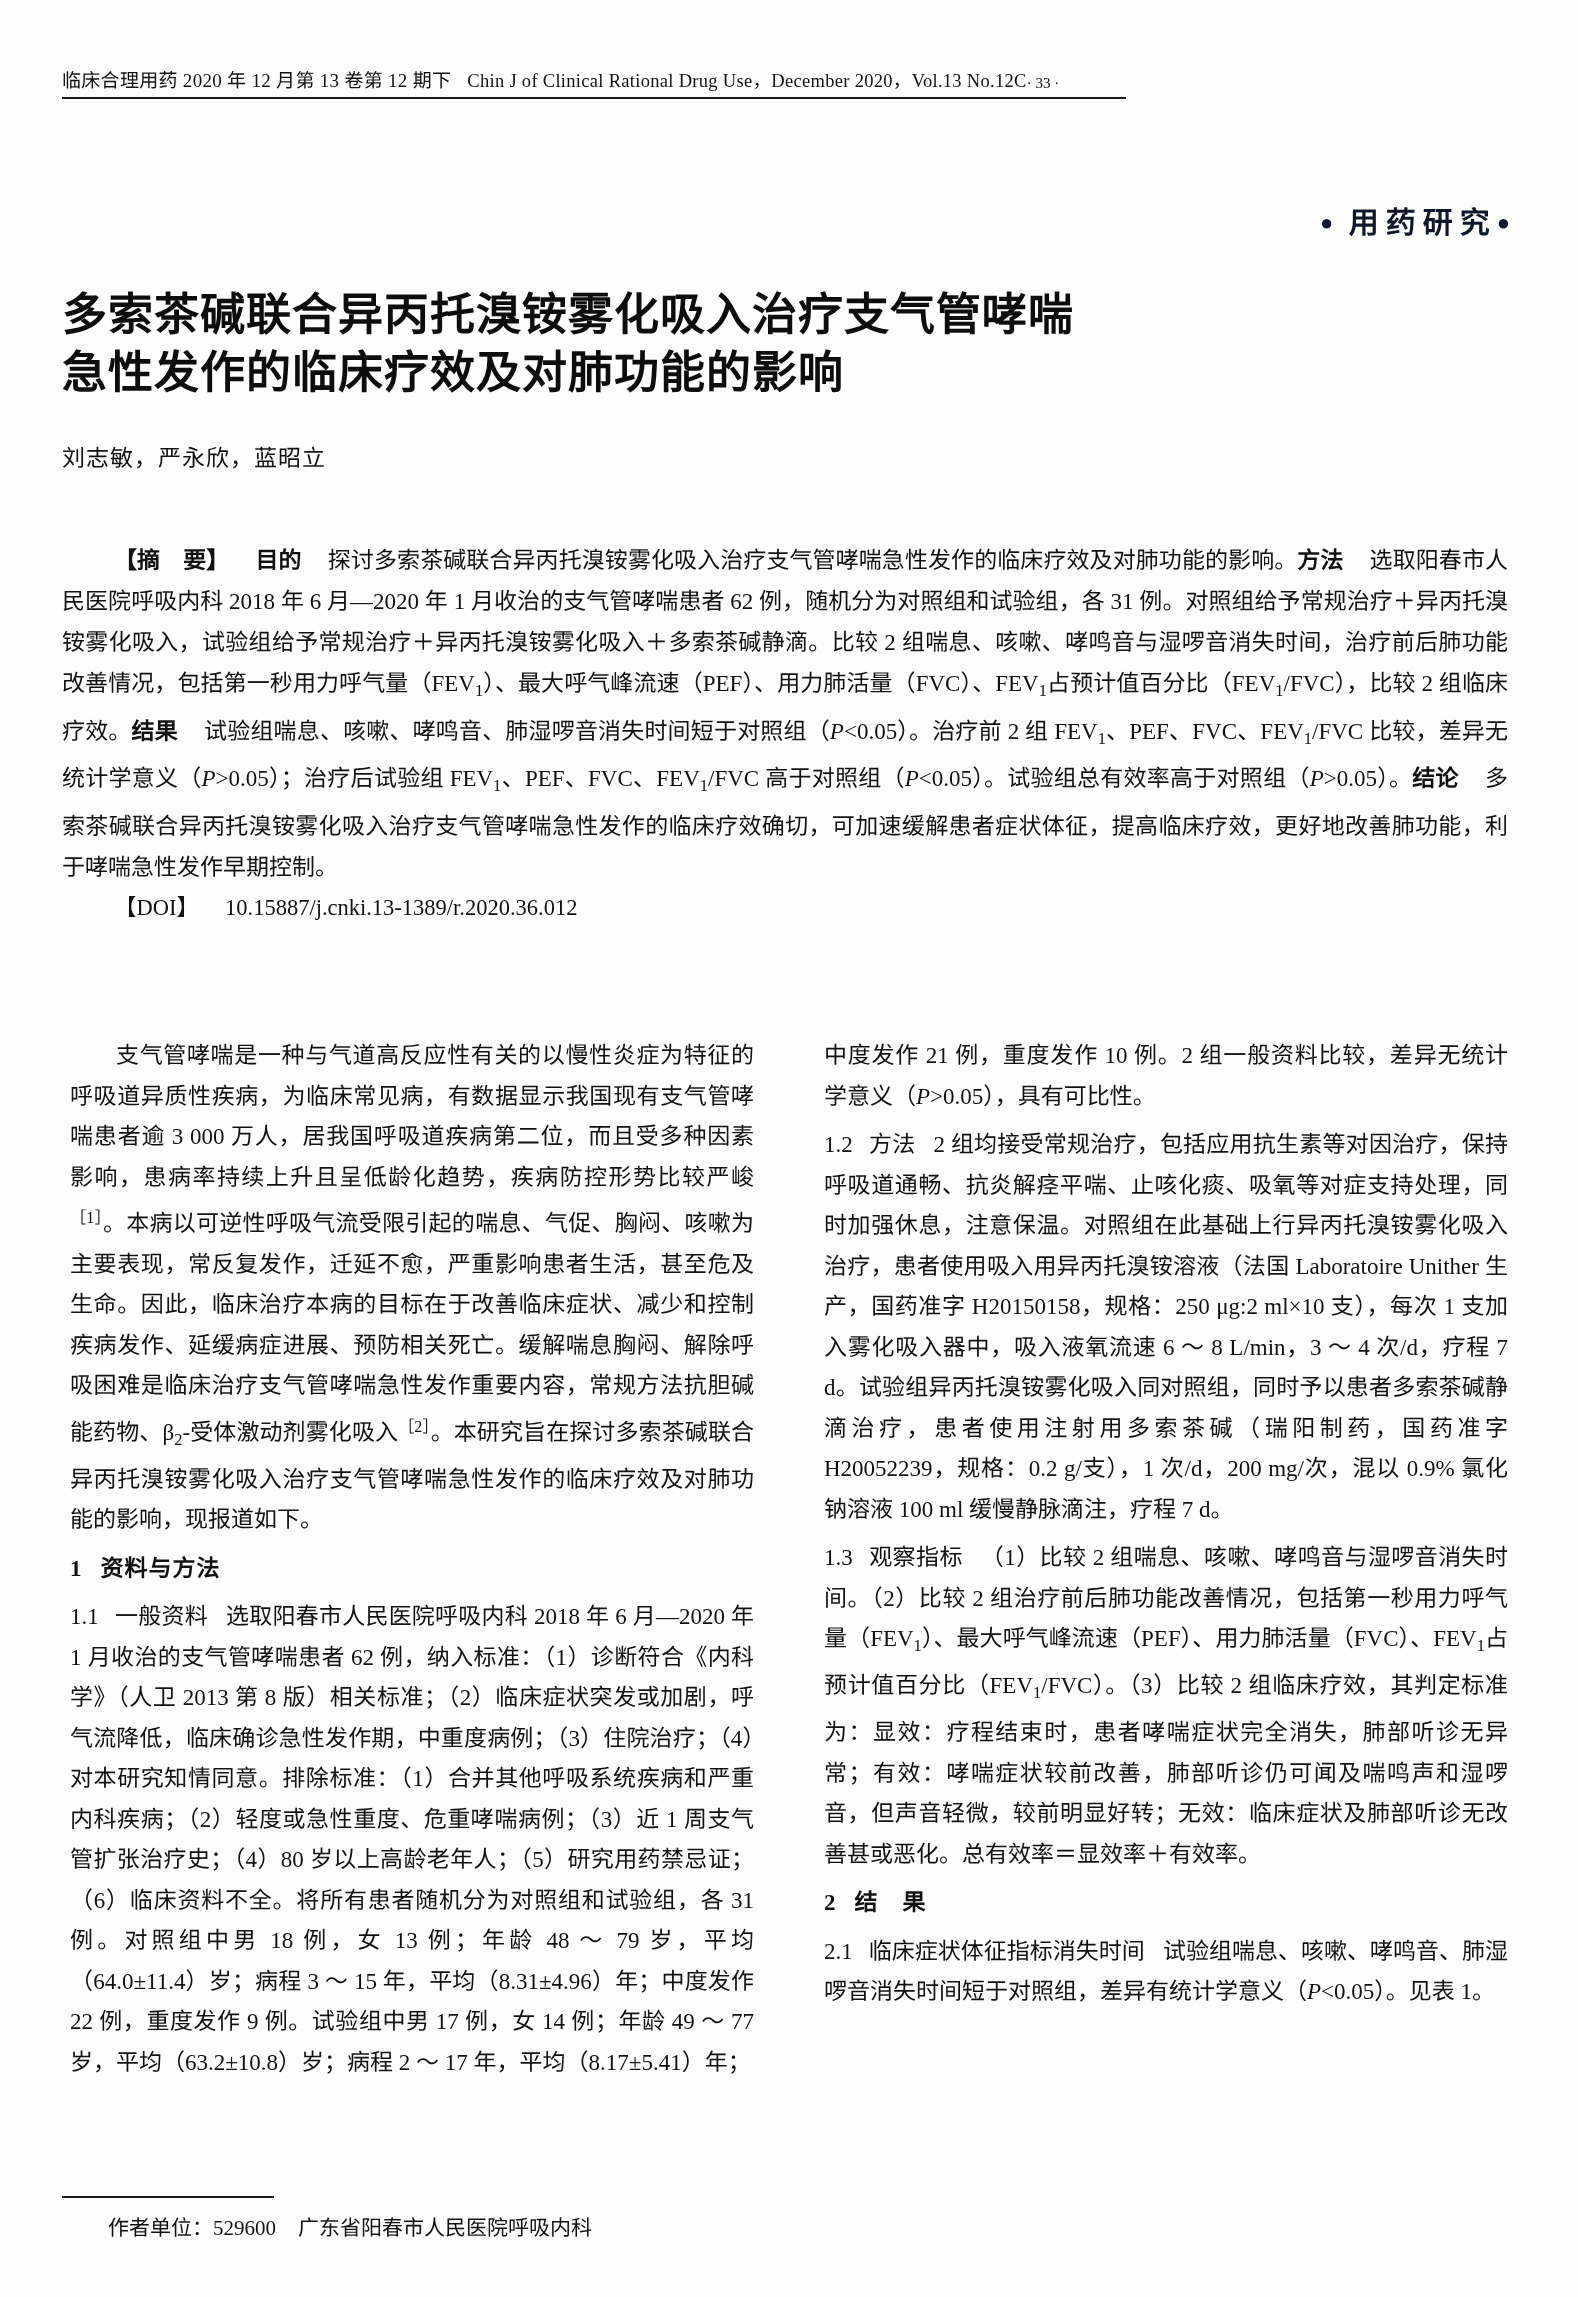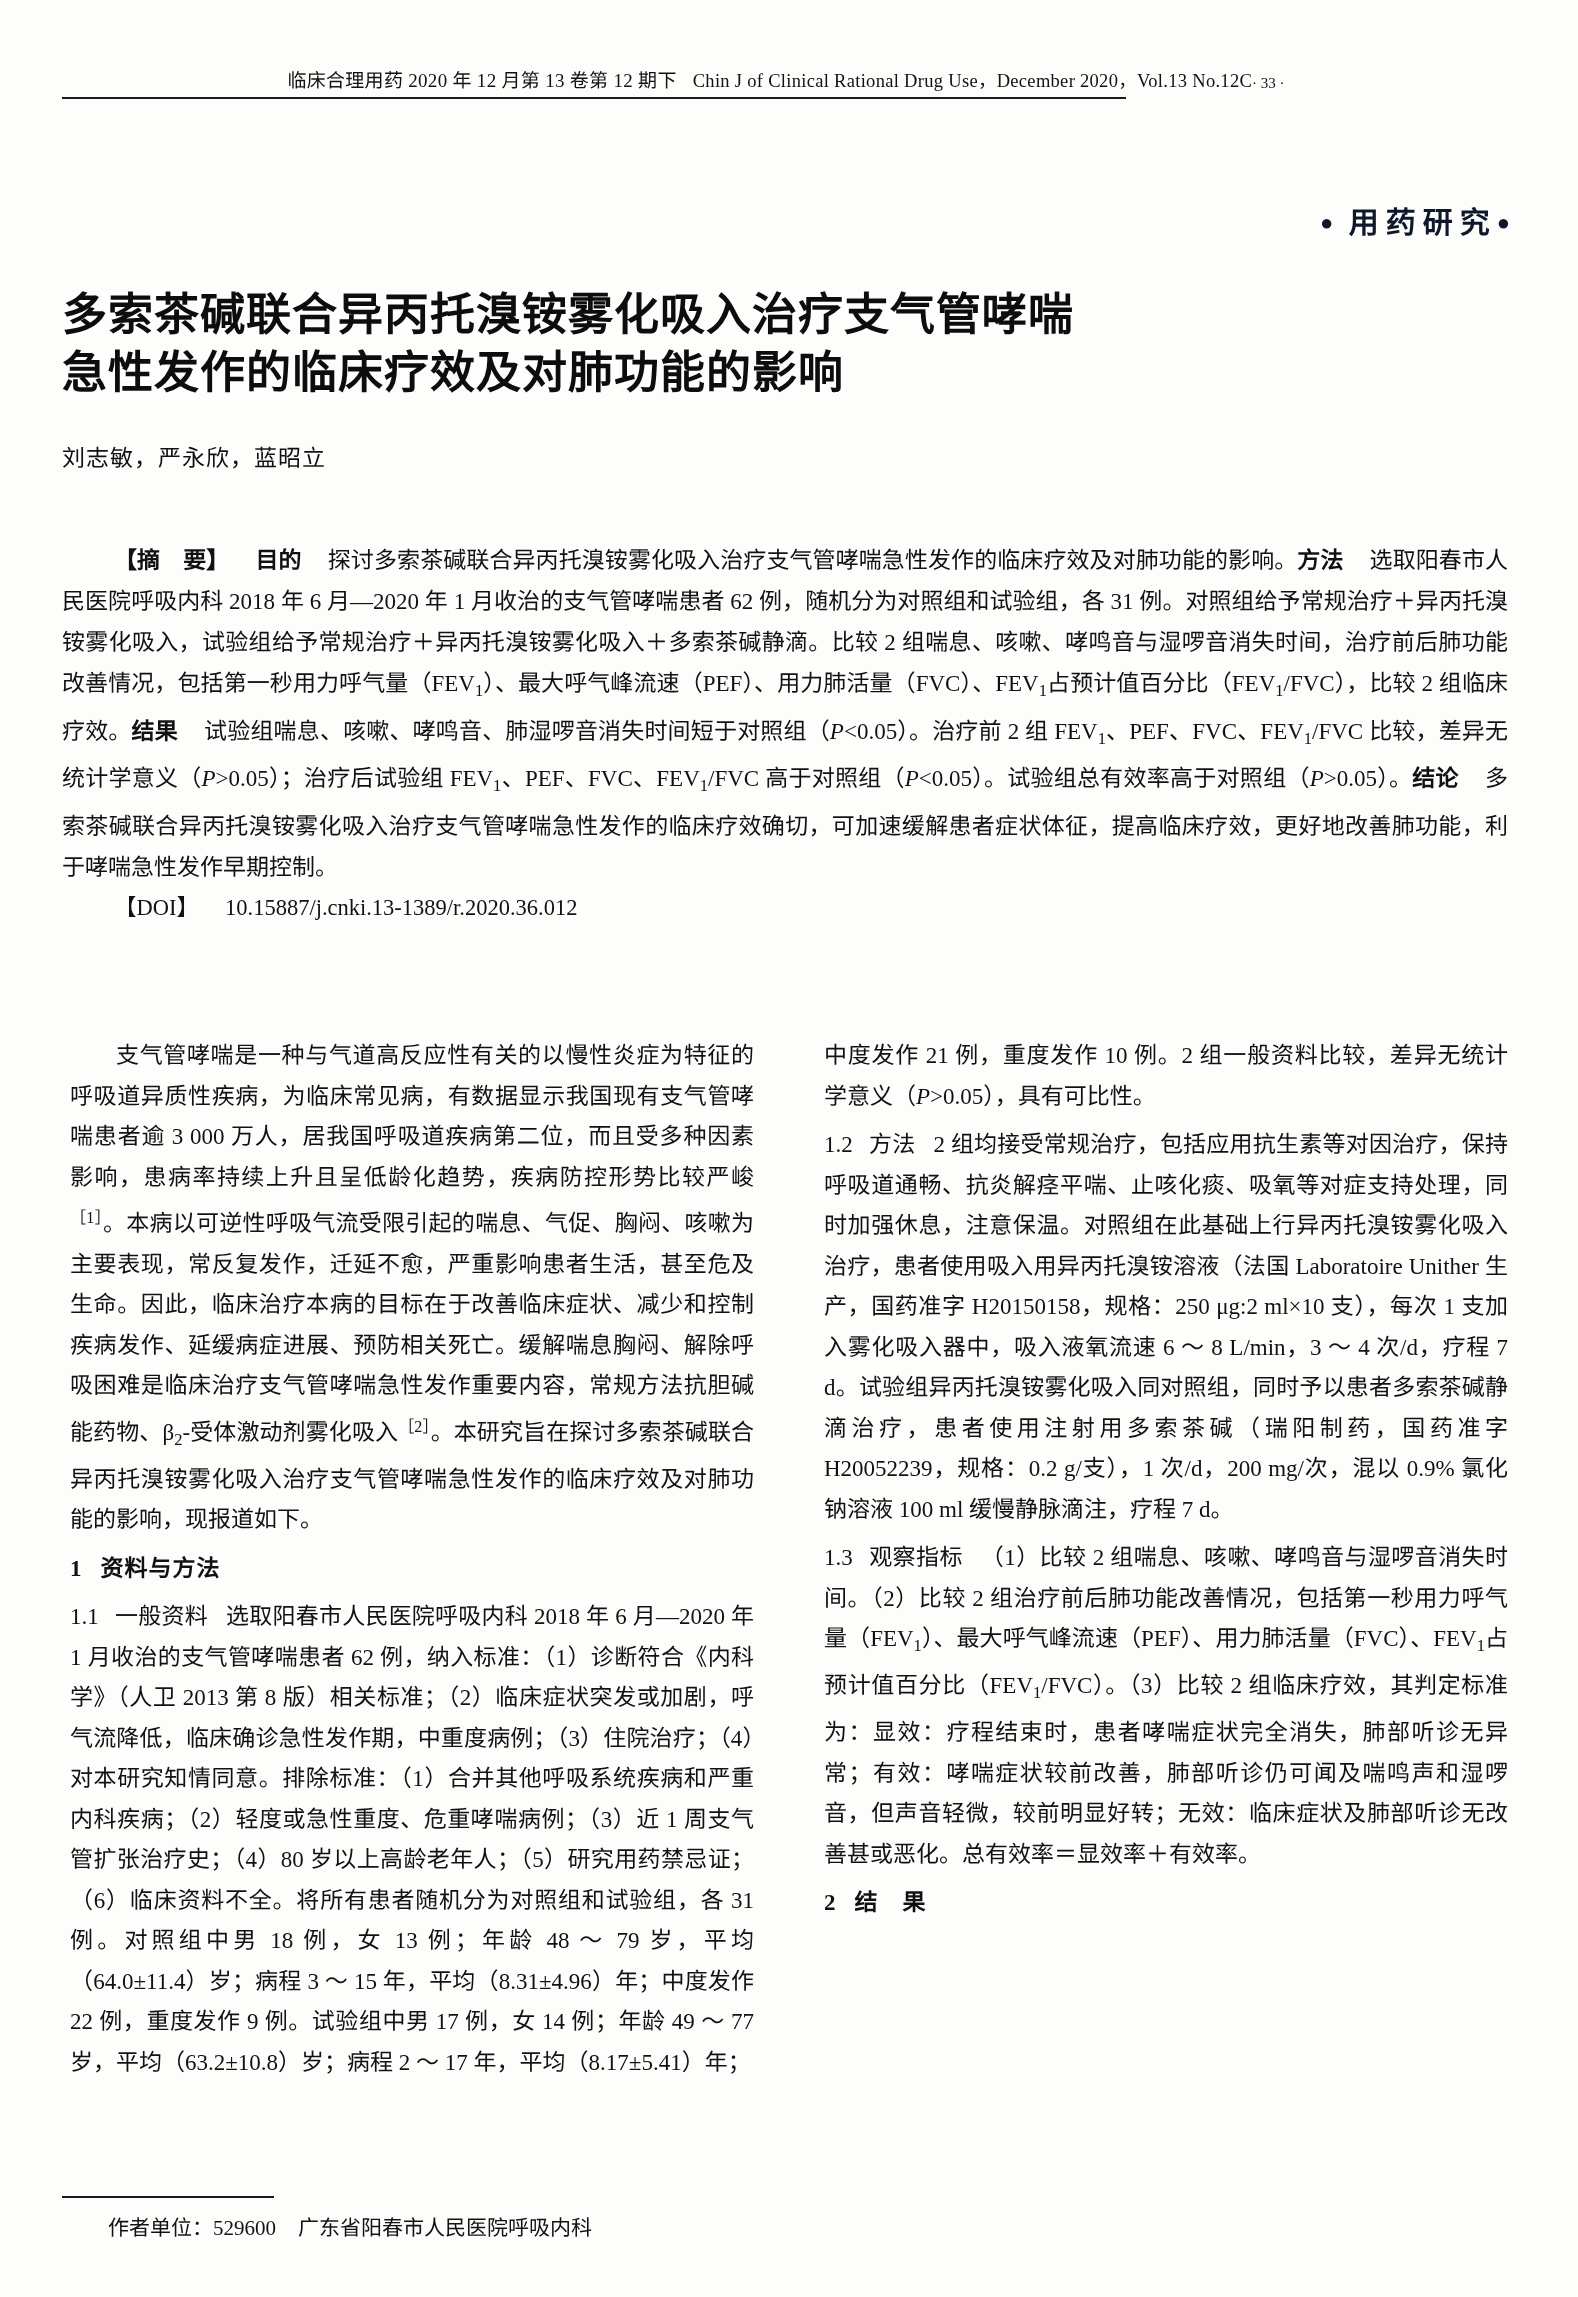--- a/index.html
+++ b/index.html
@@ -27,21 +27,21 @@
   .running-head {
     position: absolute;
     left: 62px;
     right: 62px;
     top: 58px;
     height: 46px;
   }
   .rh-row {
     display: flex;
     align-items: flex-end;
-    justify-content: center;
+    justify-content: flex-start;
     height: 34px;
   }
   .rh-left {
     font-size: 19px;
     letter-spacing: 0.3px;
     white-space: nowrap;
     color: #111;
   }
   .rh-left .rh-en {
     font-size: 18.5px;
@@ -237,17 +237,18 @@
     <div class="col">
       <p><span>中度发作 21 例，重度发作 10 例。2 组一般资料比较，差异无统计学意义（</span><span class="ital">P</span><span>&gt;0.05），具有可比性。</span></p>
 
       <p><span class="sub-h-num">1.2</span><span class="sub-h-lbl">方法</span><span>2 组均接受常规治疗，包括应用抗生素等对因治疗，保持呼吸道通畅、抗炎解痉平喘、止咳化痰、吸氧等对症支持处理，同时加强休息，注意保温。对照组在此基础上行异丙托溴铵雾化吸入治疗，患者使用吸入用异丙托溴铵溶液（法国 Laboratoire Unither 生产，国药准字 H20150158，规格：250 μg:2 ml×10 支），每次 1 支加入雾化吸入器中，吸入液氧流速 6 ～ 8 L/min，3 ～ 4 次/d，疗程 7 d。试验组异丙托溴铵雾化吸入同对照组，同时予以患者多索茶碱静滴治疗，患者使用注射用多索茶碱（瑞阳制药，国药准字 H20052239，规格：0.2 g/支），1 次/d，200 mg/次，混以 0.9% 氯化钠溶液 100 ml 缓慢静脉滴注，疗程 7 d。</span></p>
 
       <p><span class="sub-h-num">1.3</span><span class="sub-h-lbl">观察指标</span><span>（1）比较 2 组喘息、咳嗽、哮鸣音与湿啰音消失时间。（2）比较 2 组治疗前后肺功能改善情况，包括第一秒用力呼气量（FEV</span><span class="sub">1</span><span>）、最大呼气峰流速（PEF）、用力肺活量（FVC）、FEV</span><span class="sub">1</span><span>占预计值百分比（FEV</span><span class="sub">1</span><span>/FVC）。（3）比较 2 组临床疗效，其判定标准为：显效：疗程结束时，患者哮喘症状完全消失，肺部听诊无异常；有效：哮喘症状较前改善，肺部听诊仍可闻及喘鸣声和湿啰音，但声音轻微，较前明显好转；无效：临床症状及肺部听诊无改善甚或恶化。总有效率＝显效率＋有效率。</span></p>
 
 
       <p class="sec-h"><span class="num">2</span><span>结　果</span></p>
 
+      <p><span class="sub-h-num">2.1</span><span class="sub-h-lbl">临床症状体征指标消失时间</span><span>试验组喘息、咳嗽、哮鸣音、肺湿啰音消失时间短于对照组，差异有统计学意义（</span><span class="ital">P</span><span>&lt;0.05）。见表 1。</span></p>
     </div>
 
   </div>
 
 </div>
 
 </body></html>

